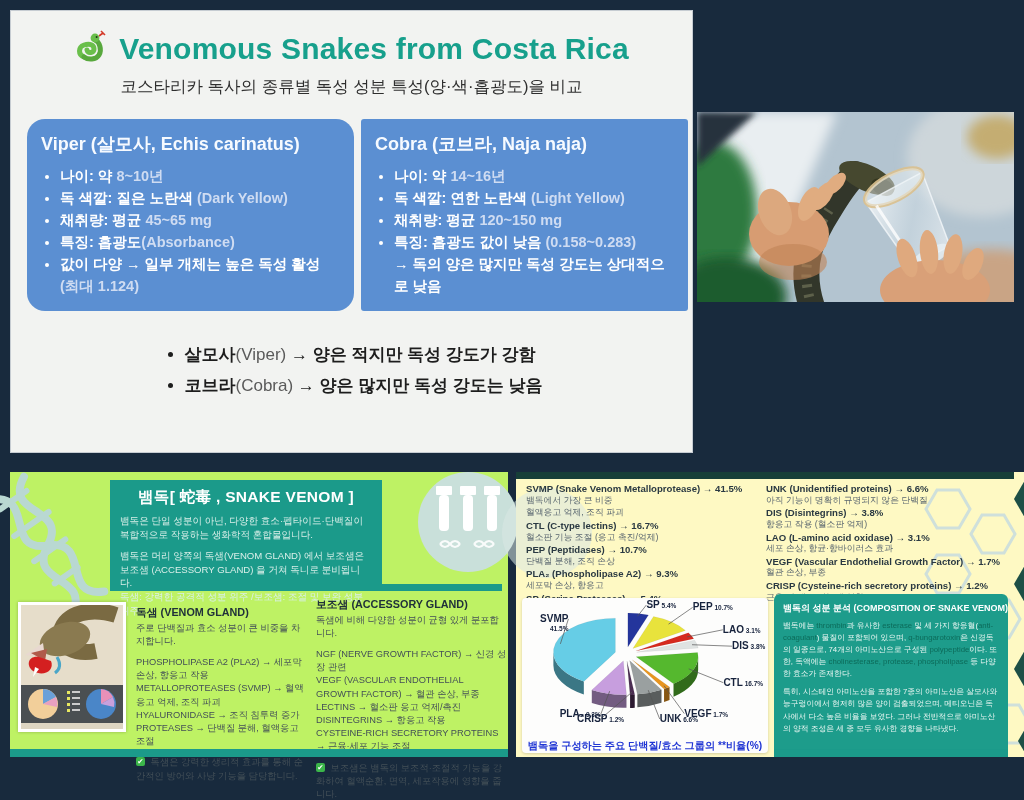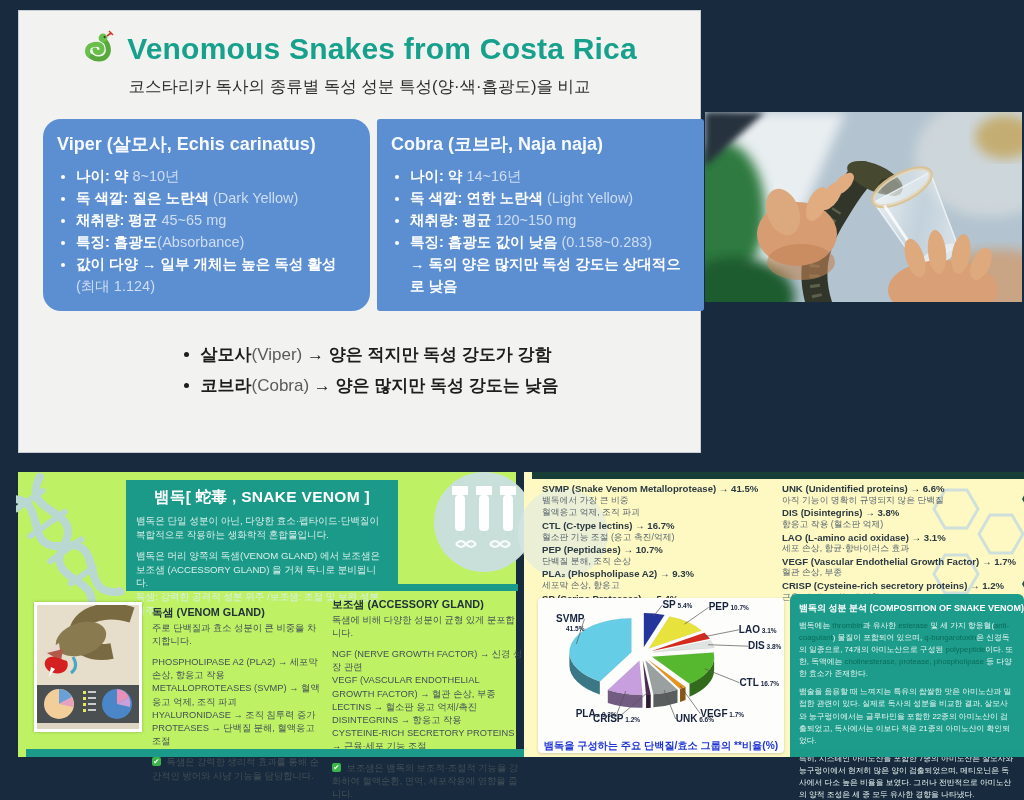--- a/index.html
+++ b/index.html
@@ -1,27 +1,27 @@
 <!DOCTYPE html>
 <html><head>
 <meta charset="utf-8">
 <style>
   html,body{margin:0;padding:0;}
   body{width:1024px;height:800px;position:relative;background:#182a3d;
        font-family:"Liberation Sans","DejaVu Sans",sans-serif;overflow:hidden;}
-  .abs{position:absolute;margin-left:8px;}
+  .abs{position:absolute;}
   
   .card-top{left:10px;top:10px;width:683px;height:443px;background:#f2f3f1;border:1px solid #c6ccd2;box-sizing:border-box;}
   .vs-header{display:flex;justify-content:center;align-items:center;gap:9px;margin-top:18px;}
   .vs-title{font-size:30px;font-weight:bold;color:#17a08c;letter-spacing:.2px;}
   .vs-sub{text-align:center;font-size:16.5px;color:#2e2e2e;margin-top:7px;font-weight:500;}
   .snake-box{top:108px;width:327px;height:192px;background:#5b8fd2;border-radius:3px;color:#fff;
              padding:13px 14px;box-sizing:border-box;}
   .snake-box h3{margin:0;font-size:18px;color:#f6faff;}
-  .snake-box ul{margin:9px 0 0 0;padding-left:19px;font-size:14.5px;line-height:1.52;color:#eef3fb;}
+  .snake-box ul{margin:9px 0 0 0;padding-left:19px;font-size:14.5px;line-height:1.52;color:#eef3fb;font-weight:bold;}
   .snake-box li::marker{color:#fff;}
   .snake-box b{color:#fff;}
   .snake-box .lt{color:#cfdcf2;}
   .summary{top:328px;left:0;width:100%;}
   .summary ul{margin:0 auto;display:table;padding-left:24px;font-size:17px;line-height:1.85;color:#1d1d1d;}
   .summary .g{color:#5a5a5a;font-weight:normal;}
   
   .photo{left:697px;top:112px;width:317px;height:190px;overflow:hidden;background:#9fb4c2;}
   
   .panel{top:472px;height:285px;background:#bef264;}
@@ -341,19 +341,18 @@
         <line x1="38.37151324813139" y1="45.89893964732559" x2="46.43793040959355" y2="20.903743952112357" stroke="#555" stroke-width="0.7"></line>
         <text x="46.43793040959355" y="23.903743952112357" text-anchor="end" font-size="10" font-weight="bold" fill="#16223c" font-family="&quot;Liberation Sans&quot;,sans-serif"><tspan>SVMP</tspan><tspan font-size="6.5" x="46.43793040959355" dy="9"> 41.5%</tspan></text>
       </svg>
     <div class="pie-cap">뱀독을 구성하는 주요 단백질/효소 그룹의 **비율(%)</div>
   </div>
 
   <div class="abs info-box">
     <h3>뱀독의 성분 분석 (COMPOSITION OF SNAKE VENOM)</h3>
     <div id="info-paras">
         <p><span>뱀독에는 </span><span class="en">thrombin</span><span>과 유사한 </span><span class="en">esterase</span><span> 및 세 가지 항응혈(</span><span class="en">anti-coagulant</span><span>) 물질이 포함되어 있으며, </span><span class="en">q-bungarotoxin</span><span>은 신경독의 일종으로, 74개의 아미노산으로 구성된 </span><span class="en">polypeptide</span><span>이다. 또한, 독액에는 </span><span class="en">cholinesterase, protease, phospholipase</span><span> 등 다양한 효소가 존재한다.</span></p>
-        <p><span>뱀술을 음용할 때 느껴지는 특유의 쌉쌀한 맛은 아미노산과 밀접한 관련이 있다. 실제로 독사의 성분을 비교한 결과, 살모사와 능구렁이에서는 글루타민을 포함한 22종의 아미노산이 검출되었고, 독사에서는 이보다 적은 21종의 아미노산이 확인되었다.</span></p>
         <p><span>특히, 시스테인 아미노산을 포함한 7종의 아미노산은 살모사와 능구렁이에서 현저히 많은 양이 검출되었으며, 메티오닌은 독사에서 다소 높은 비율을 보였다. 그러나 전반적으로 아미노산의 양적 조성은 세 종 모두 유사한 경향을 나타냈다.</span></p>
       </div>
   </div>
 
   <div class="abs teal-bar-bottom" style="width:234px;left:258px;"></div>
 </div>
 
 </body></html>

